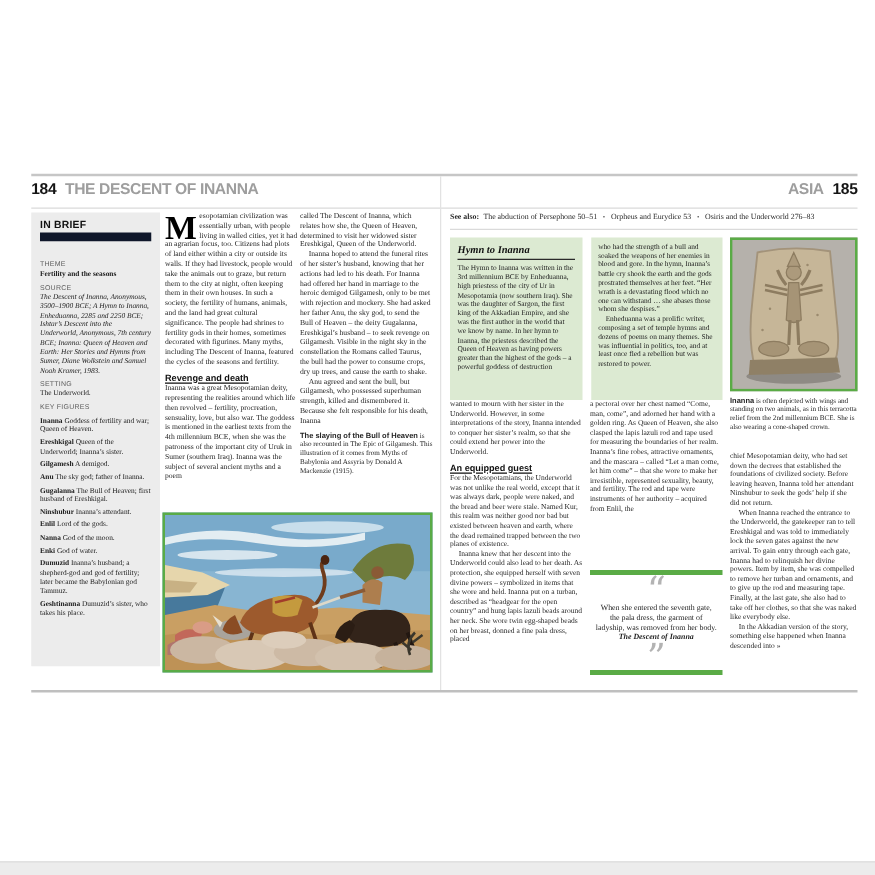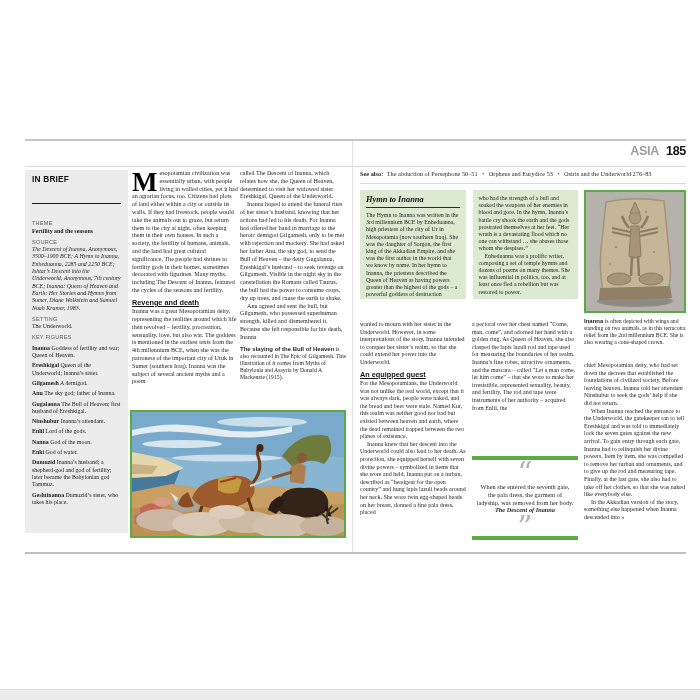--- a/index.html
+++ b/index.html
@@ -24,21 +24,21 @@
   .hdr-left .ttl { margin-left:7px; }
   .hdr-right .num { margin-left:7px; }
 
   
   .see-also { position:absolute; left:360px; top:170px; width:326px; font-size:6.3px; line-height:8px; color:#2a2a2a; white-space:nowrap; overflow:hidden; }
   .see-also .lbl { font-weight:700; margin-right:2px; }
   .see-also .sep { margin:0 3px; color:#555; font-size:5.5px; }
 
   
   .in-brief { position:absolute; left:25px; top:170px; width:103px; height:363px; background:#ececec; padding:6px 7px 5px; overflow:hidden; font-size:5.9px; line-height:7.3px; color:#222; }
-  .in-brief .ib-title { font-family:"Liberation Sans", sans-serif; font-weight:700; font-size:8.3px; letter-spacing:0.2px; color:#111; border-bottom:1px solid #0f172a; padding-bottom:20px; margin-bottom:16px; }
+  .in-brief .ib-title { font-family:"Liberation Sans", sans-serif; font-weight:700; font-size:8.3px; letter-spacing:0.2px; color:#111; border-bottom:7px solid #0f172a; padding-bottom:3px; margin-bottom:16px; }
   .ib-label { font-family:"Liberation Sans", sans-serif; font-size:5.6px; color:#5f5f5f; margin-top:4px; letter-spacing:0.2px; }
   .ib-theme { font-weight:700; }
   .ib-source { font-style:italic; }
   .ib-fig { margin-top:3px; }
   .ib-fig b { font-weight:700; }
 
   
   .lp-col { position:absolute; top:170px; width:106px; height:240px; font-size:6.1px; line-height:7.8px; overflow:hidden; }
   .lp-col1 { left:132px; }
   .lp-col2 { left:240px; }
@@ -47,21 +47,21 @@
   .dropcap { float:left; font-weight:700; font-size:27px; line-height:20px; margin:2px 2px 0 0; color:#000; }
 
   .figure-caption { margin-top:4px; font-size:5.7px; line-height:7.1px; }
   .figure-caption .cap-bold { font-family:"Liberation Sans", sans-serif; font-weight:700; font-size:6px; }
 
   
   .painting { position:absolute; left:130px; top:410px; width:216px; height:128px; border:2px solid #5aab46; background:#79aacb; }
   .painting svg { display:block; width:100%; height:100%; }
 
   
-  .hymn-box { position:absolute; left:360px; top:190px; width:218px; height:109px; display:flex; gap:7px; }
+  .hymn-box { position:absolute; left:360px; top:190px; width:218px; height:130px; display:flex; gap:7px; }
   .hymn-col { background:#dcead2; flex:1; padding:5px 6px; font-size:5.9px; line-height:7.2px; overflow:hidden; color:#1e1e1e; }
   .hymn-title { font-weight:700; font-style:italic; font-size:8.4px; line-height:9px; color:#101010; border-bottom:1.5px solid #2a2a2a; padding-bottom:3px; margin-bottom:4px; }
   .hymn-col p + p { text-indent:6px; }
 
   
   .rp-col { position:absolute; font-size:6px; line-height:7.6px; overflow:hidden; }
   .rp-col1 { left:360px; top:321px; width:106px; height:231px; }
   .rp-col2 { left:472px; top:321px; width:106px; height:133px; }
   .rp-col3-caption { position:absolute; left:584px; top:318px; width:102px; font-size:5.7px; line-height:7px; }
   .rp-col3-caption .cap-bold { font-family:"Liberation Sans", sans-serif; font-weight:700; font-size:6px; }
@@ -78,20 +78,23 @@
   .q-text { font-size:6.3px; line-height:7.8px; padding:1px 4px 0; }
   .q-attr { font-weight:700; font-style:italic; font-size:6.3px; line-height:8px; }
 </style>
 </head>
 <body>
 
 <div class="spread">
 
   <div class="rule-top"></div>
 
+  <div class="hdr hdr-left">
+    <span class="num">184</span><span class="ttl">THE DESCENT OF INANNA</span>
+  </div>
   <div class="hdr hdr-right">
     <span class="ttl">ASIA</span><span class="num">185</span>
   </div>
 
   <div class="rule-header"></div>
 
   <div class="see-also">
     <span class="lbl">See also:</span>
     <span>The abduction of Persephone 50–51</span>
     <span class="sep">•</span>

